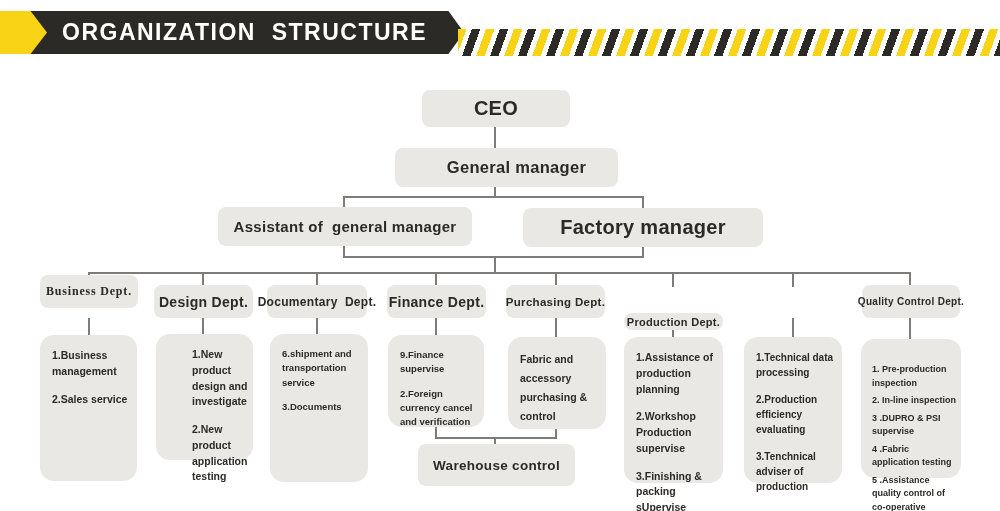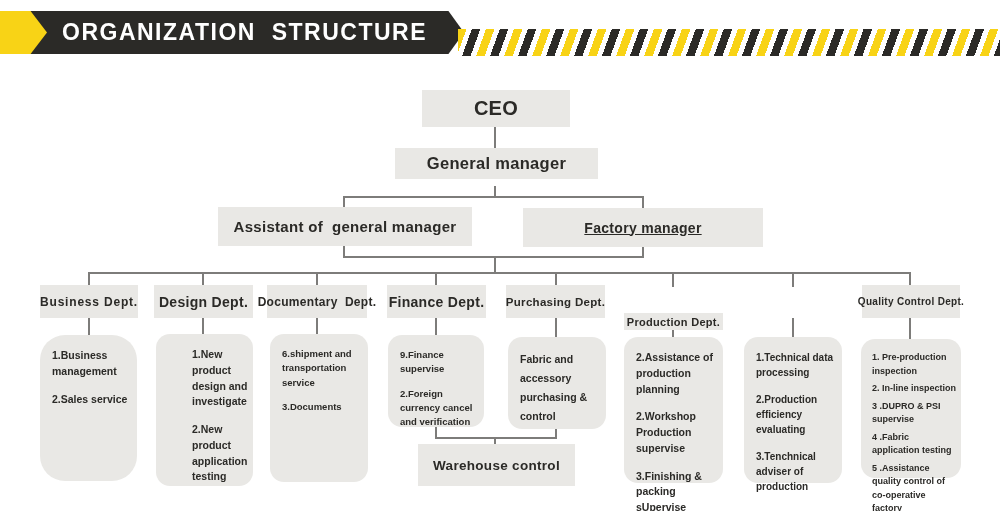--- a/index.html
+++ b/index.html
@@ -29,21 +29,21 @@
       #ffffff 8px 13px,
       var(--ink,#2b2a27) 13px 21px,
       #ffffff 21px 26.3px);
   }
   
   .ln{position:absolute;background:var(--line,#7d7c7a);}
   .v{width:2px;}
   .h{height:2px;}
   
   .box{
-    position:absolute;background:var(--boxgray,#e9e8e5);border-radius:0;
+    position:absolute;background:var(--boxgray,#e9e8e5);border-radius:8px;
     display:flex;align-items:center;justify-content:center;
     font-weight:bold;letter-spacing:0.3px;text-align:left;
   }
   .box .lbl{white-space:pre;}
   .details{
     position:absolute;background:var(--boxgray,#e9e8e5);border-radius:14px;
     box-sizing:border-box;padding:13px 5px 8px 12px;
     font-weight:bold;line-height:1.5;text-align:left;
   }
   .details .item{margin:0 0 12px 0;}
@@ -51,21 +51,21 @@
   
   .d-business{font-size:10.5px;}
   .d-design{font-size:10.5px;}
   .d-documentary{font-size:9.5px;}
   .d-documentary .item{margin-bottom:10px;}
   .d-finance{font-size:9.5px;}
   .d-finance .item{margin-bottom:10px;}
   .d-purchasing{font-size:10.5px;line-height:1.8;}
   .d-production{font-size:10.5px;}
   .d-technical{font-size:10px;}
-  .d-quality{font-size:9px;padding:12px 5px 6px 11px;}
+  .d-quality{font-size:9px;padding:24px 5px 6px 11px;}
   .d-quality .item{margin-bottom:4px;}
 </style>
 </head>
 <body>
 
 <div class="stage">
 
   <div class="band-black">
     <span class="band-title">ORGANIZATION  STRUCTURE</span>
   </div>
@@ -102,31 +102,31 @@
   <div class="ln v" style="left:909px;top:318px;height:26px;"></div>
 
   <div class="ln v" style="left:435px;top:426px;height:13px;"></div>
   <div class="ln v" style="left:555px;top:426px;height:13px;"></div>
   <div class="ln h" style="left:435px;top:437px;width:122px;"></div>
   <div class="ln v" style="left:494px;top:437px;height:9px;"></div>
 
   <div class="box" style="left:422px;top:90px;width:148px;height:37px;font-size:20px;">
     <span class="lbl">CEO</span>
   </div>
-  <div class="box" style="left:395px;top:148px;width:203px;height:31px;font-size:16.5px;">
+  <div class="box" style="left:395px;top:148px;width:203px;height:39px;font-size:16.5px;padding-left:20px;">
     <span class="lbl">General manager</span>
   </div>
   <div class="box" style="left:218px;top:207px;width:254px;height:39px;font-size:15px;">
     <span class="lbl">Assistant of  general manager</span>
   </div>
-  <div class="box" style="left:523px;top:208px;width:240px;height:39px;font-size:14px;text-decoration:underline;">
+  <div class="box" style="left:523px;top:208px;width:240px;height:39px;font-size:20px;">
     <span class="lbl">Factory manager</span>
   </div>
 
-  <div class="box" style="left:40px;top:285px;width:98px;height:33px;font-size:12px;letter-spacing:0.8px;">
+  <div class="box" style="left:40px;top:275px;width:98px;height:33px;font-size:12px;letter-spacing:0.8px;font-family:Liberation Serif, serif;">
     <span class="lbl">Business Dept.</span>
   </div>
   <div class="box" style="left:154px;top:285px;width:99px;height:33px;font-size:14px;">
     <span class="lbl">Design Dept.</span>
   </div>
   <div class="box" style="left:267px;top:285px;width:100px;height:33px;font-size:12px;">
     <span class="lbl">Documentary  Dept.</span>
   </div>
   <div class="box" style="left:387px;top:285px;width:99px;height:33px;font-size:14px;">
     <span class="lbl">Finance Dept.</span>
@@ -134,41 +134,41 @@
   <div class="box" style="left:506px;top:285px;width:99px;height:33px;font-size:11.5px;">
     <span class="lbl">Purchasing Dept.</span>
   </div>
   <div class="box" style="left:624px;top:285px;width:99px;height:17px;font-size:11px;margin-top:28px;">
     <span class="lbl">Production Dept.</span>
   </div>
   <div class="box" style="left:862px;top:285px;width:98px;height:33px;font-size:10px;">
     <span class="lbl">Quality Control Dept.</span>
   </div>
 
-  <div class="details d-business" style="left:40px;top:335px;width:97px;height:146px;border-radius:25px;">
+  <div class="details d-business" style="left:40px;top:335px;width:97px;height:146px;">
     <div class="item">1.Business management</div>
     <div class="item">2.Sales service</div>
   </div>
-  <div class="details d-design" style="left:156px;top:334px;width:97px;height:152px;padding-left:36px;">
+  <div class="details d-design" style="left:156px;top:334px;width:97px;height:126px;padding-left:36px;">
     <div class="item">1.New product design and investigate</div>
     <div class="item">2.New product application testing</div>
   </div>
   <div class="details d-documentary" style="left:270px;top:334px;width:98px;height:148px;">
     <div class="item">6.shipment and transportation service</div>
     <div class="item">3.Documents</div>
   </div>
   <div class="details d-finance" style="left:388px;top:335px;width:96px;height:92px;">
     <div class="item">9.Finance supervise</div>
     <div class="item">2.Foreign currency cancel and verification</div>
   </div>
   <div class="details d-purchasing" style="left:508px;top:337px;width:98px;height:92px;">
     <div class="item">Fabric and accessory purchasing &amp; control</div>
   </div>
   <div class="details d-production" style="left:624px;top:337px;width:99px;height:146px;">
-    <div class="item">2.Assistance of production planning</div>
+    <div class="item">1.Assistance of production planning</div>
     <div class="item">2.Workshop Production supervise</div>
     <div class="item">3.Finishing &amp; packing sUpervise</div>
   </div>
   <div class="details d-technical" style="left:744px;top:337px;width:98px;height:146px;">
     <div class="item">1.Technical data processing</div>
     <div class="item">2.Production efficiency evaluating</div>
     <div class="item">3.Tenchnical adviser of production</div>
   </div>
   <div class="details d-quality" style="left:861px;top:339px;width:100px;height:139px;">
     <div class="item">1. Pre-production inspection</div>

